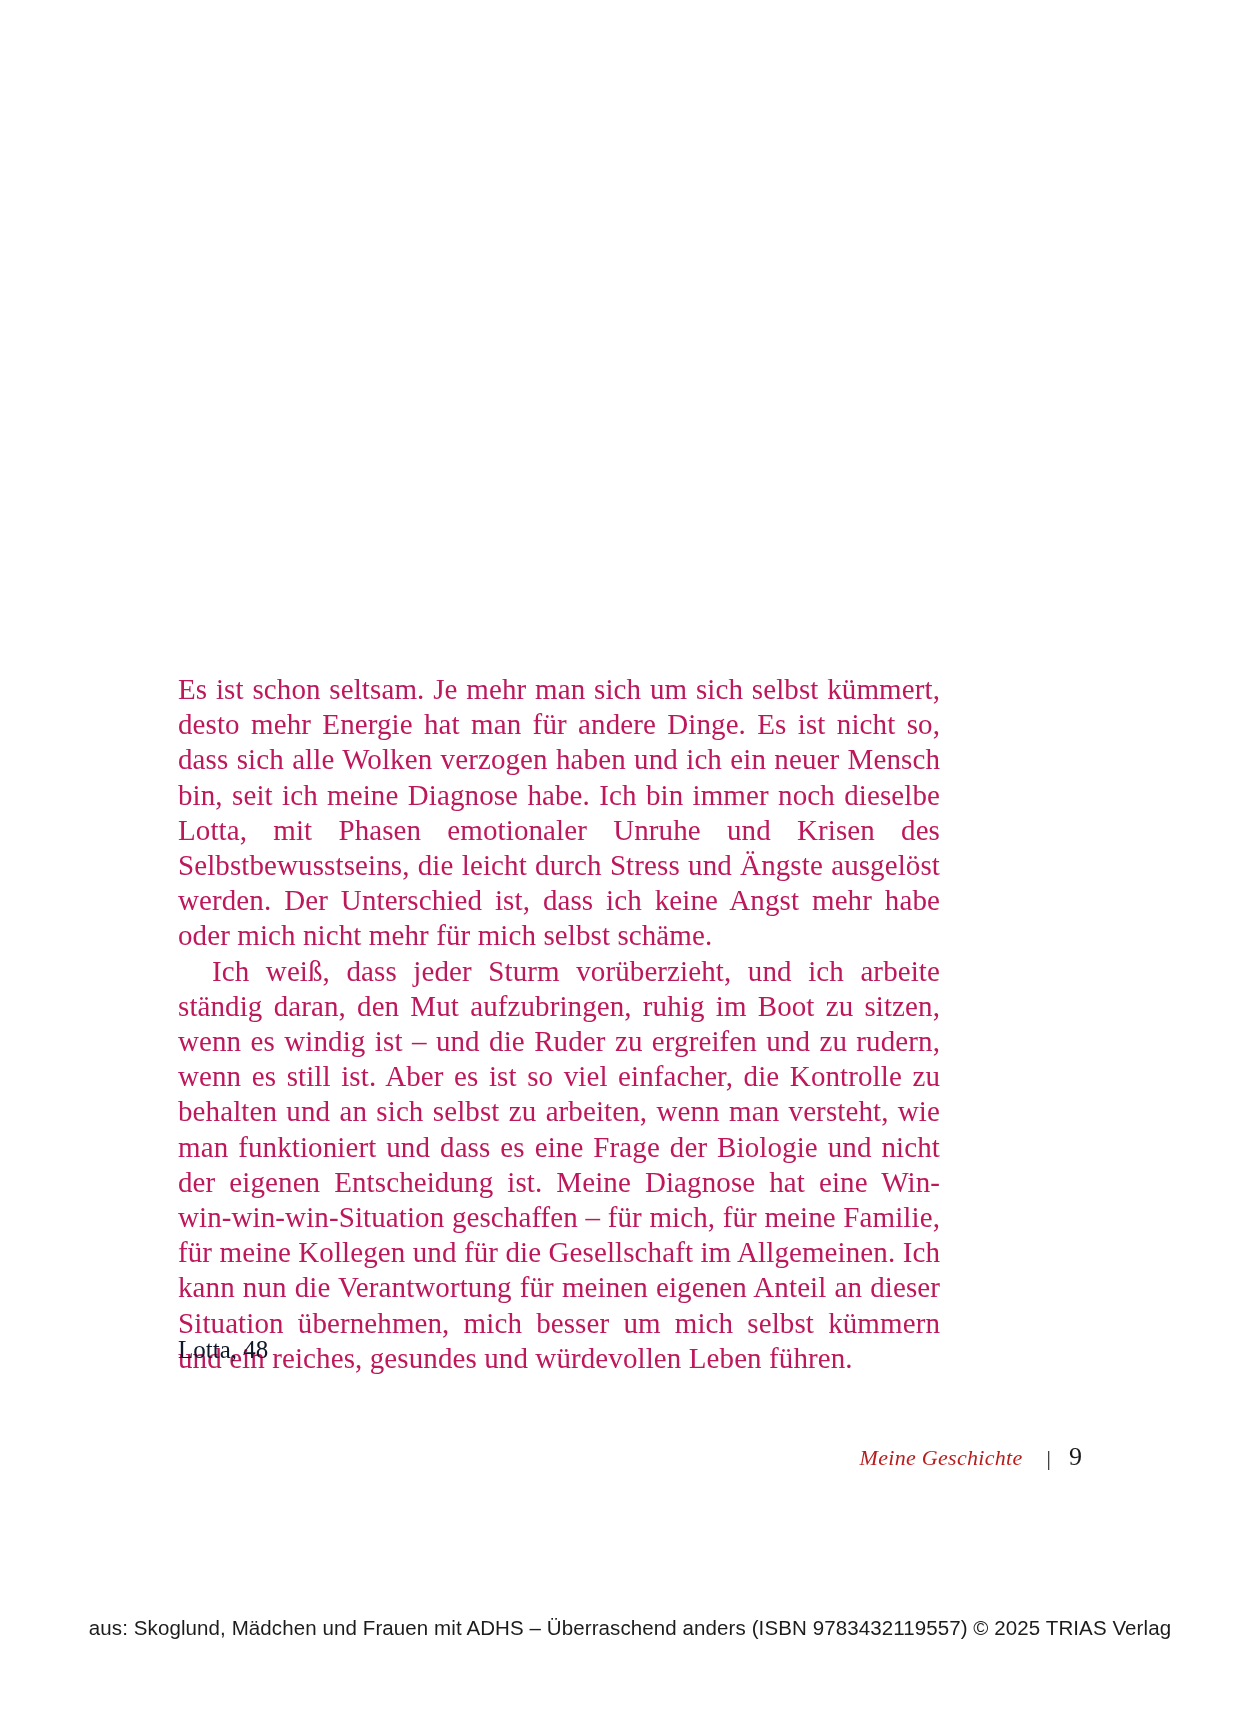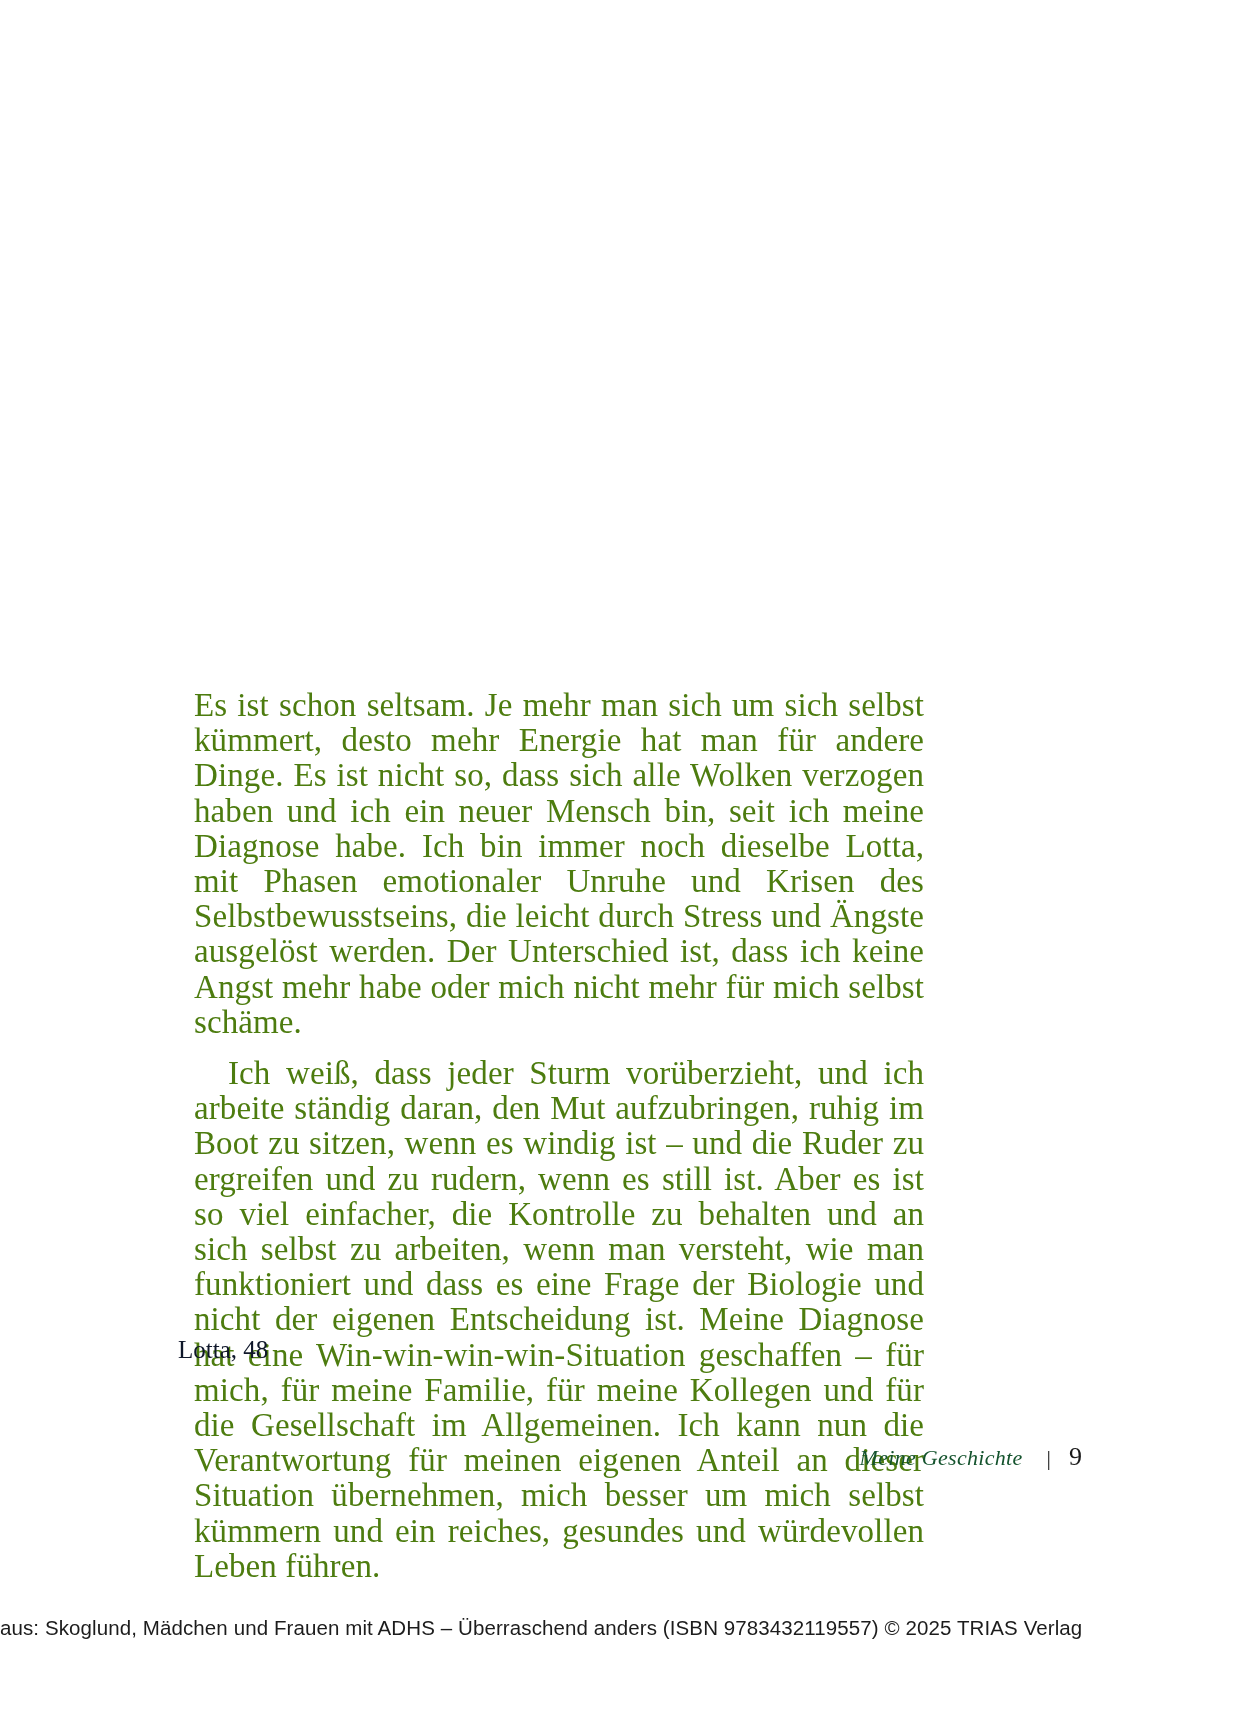--- a/index.html
+++ b/index.html
@@ -25,27 +25,27 @@
   }
 
   .text-block {
     position: absolute;
     left: 178px;
     top: 672px;
     width: 762px;
   }
 
   .para {
-    margin: 16px;
-    font-size: 33px;
+    margin: 0;
+    font-size: 29px;
     line-height: 35.2px;
     text-align: justify;
     text-justify: inter-word;
     letter-spacing: 0.1px;
-    color: #4d7c0f;
+    color: #be185d;
   }
 
   .para.indent {
     text-indent: 34px;
   }
 
   .attribution {
     position: absolute;
     left: 178px;
     top: 1334px;
@@ -60,40 +60,41 @@
     top: 1442px;
     display: flex;
     align-items: baseline;
     gap: 0;
     white-space: nowrap;
   }
 
   .running-foot .chapter {
     font-style: italic;
     font-size: 22px;
-    color: #14532d;
+    color: #b91c1c;
     letter-spacing: 0.3px;
   }
 
   .running-foot .sep {
     font-size: 22px;
     color: #1a1a1a;
     padding: 0 18px 0 24px;
   }
 
   .running-foot .pageno {
     font-size: 26px;
     color: #1a1a1a;
   }
 
   .source-line {
     position: absolute;
     left: 0;
     top: 1616px;
     width: 1260px;
+    text-align: center;
     font-family: "Liberation Sans", sans-serif;
     font-size: 20.5px;
     color: #1c1c1c;
     letter-spacing: 0.1px;
   }
 </style>
 </head>
 <body>
 
 <div class="page">

